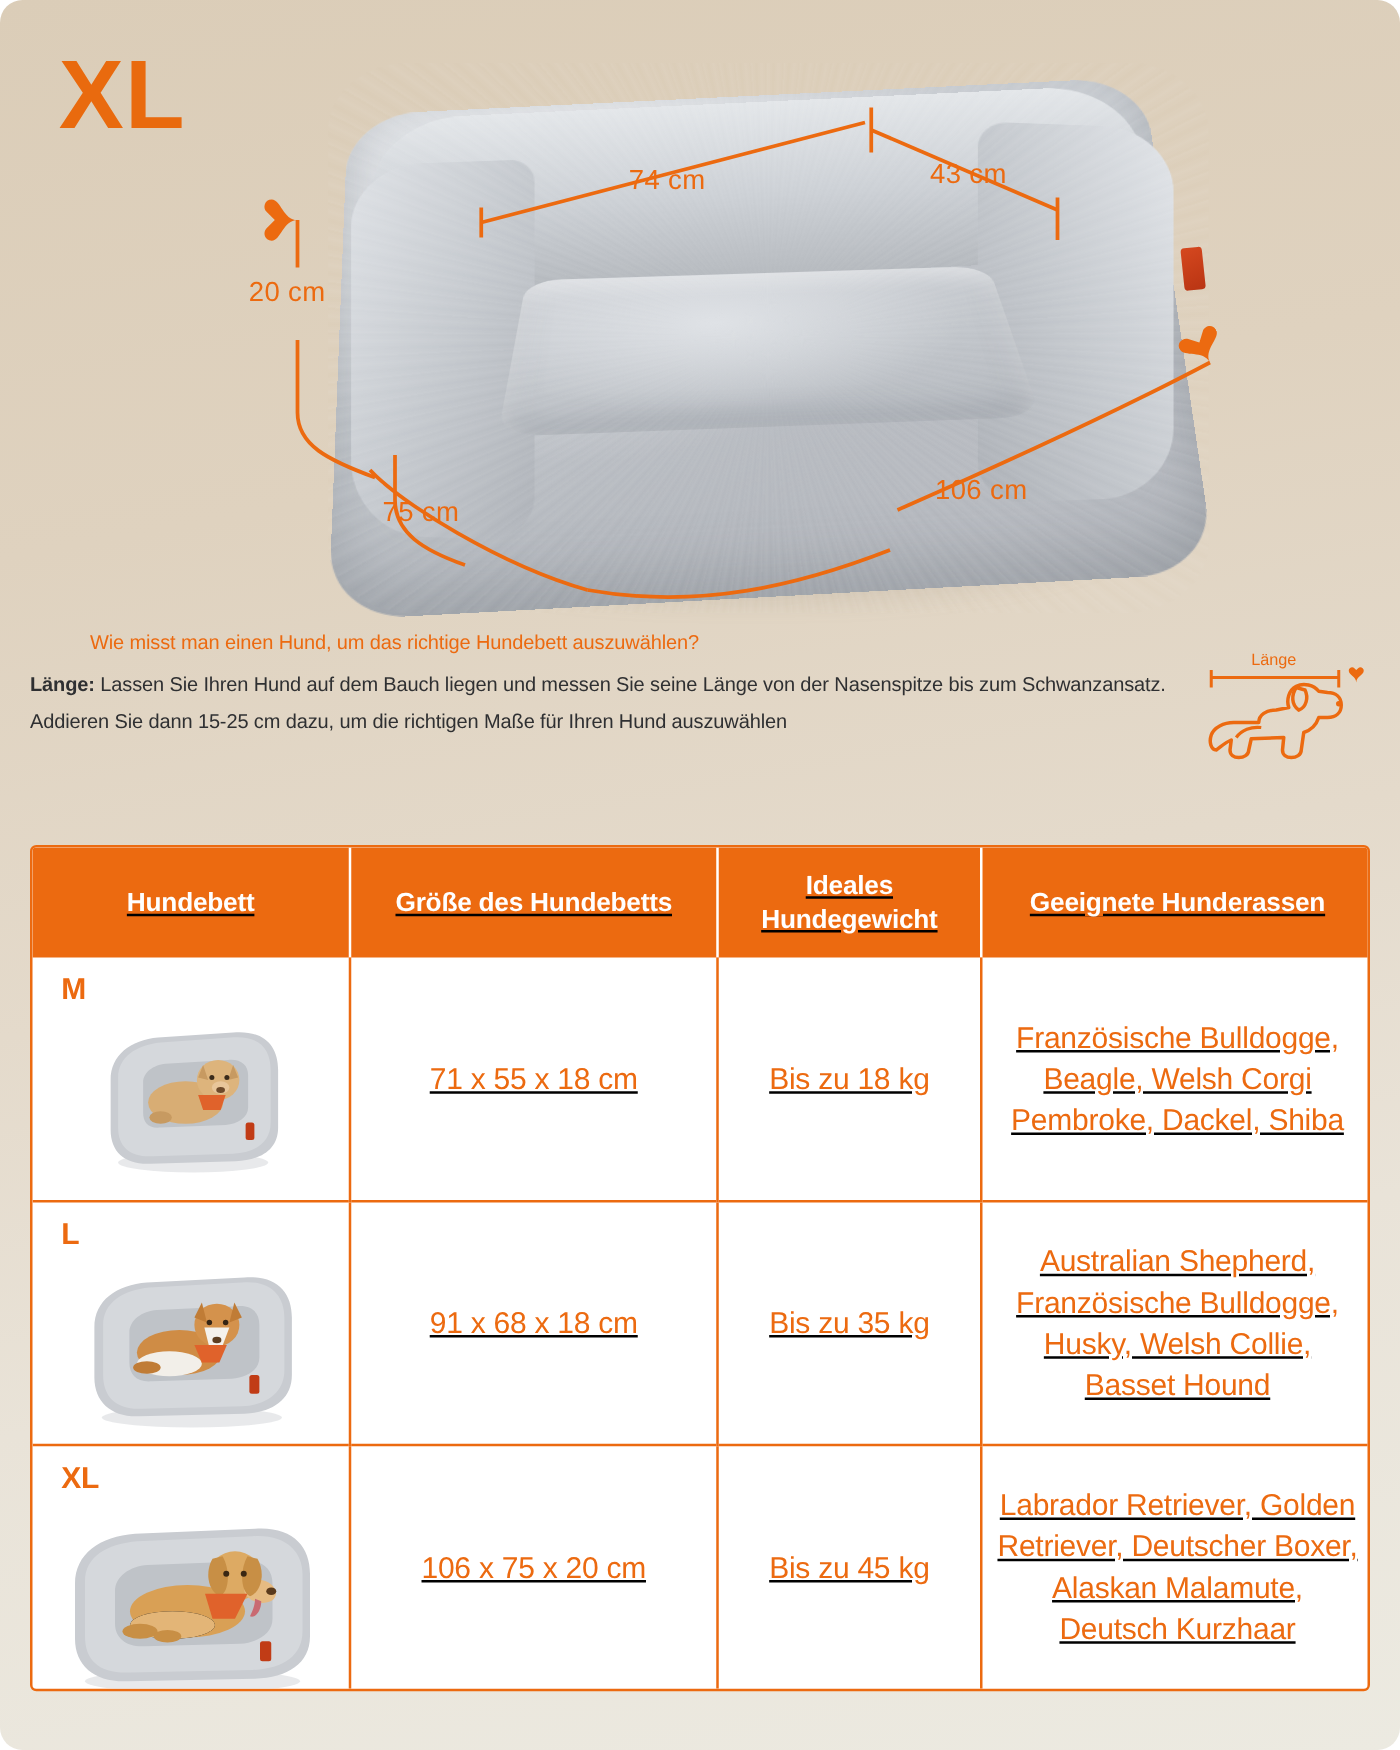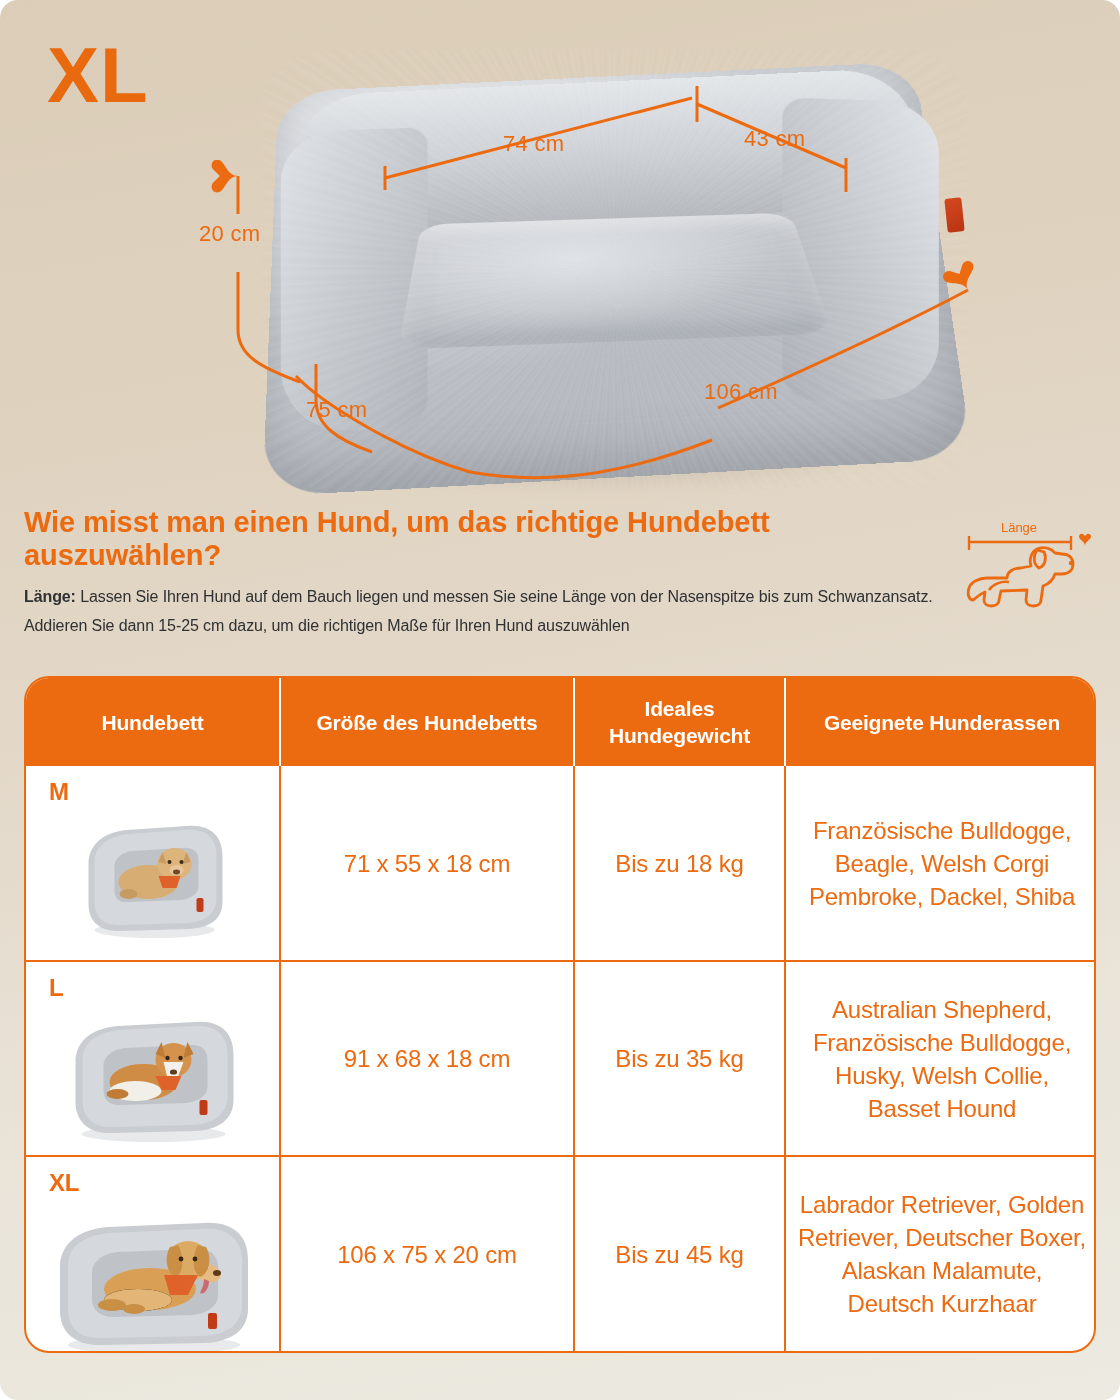--- a/index.html
+++ b/index.html
@@ -131,34 +131,35 @@
     color: #ec6a10;
     font-size: 22px;
     font-weight: 400;
     white-space: nowrap;
     letter-spacing: .3px;
   }
   .lbl-20  { left: 199px; top: 221px; }
   .lbl-74  { left: 503px; top: 131px; }
   .lbl-43  { left: 744px; top: 126px; }
   .lbl-75  { left: 306px; top: 397px; }
-  .lbl-106 { left: 704px; top: 379px; }
+  .lbl-106 { left: 748px; top: 379px; }
 
   
   .measure {
     position: absolute;
     left: 24px; top: 506px;
     width: 930px;
   }
   .measure h2 {
     color: #ec6a10;
-    font-size: 29px;
-    font-weight: 700;
+    font-size: 16px;
+    font-weight: 400;
     letter-spacing: -.1px;
     margin-bottom: 11px;
+    margin-left: 48px;
   }
   .measure p {
     color: #2f3032;
     font-size: 16px;
     line-height: 28.5px;
     letter-spacing: -.1px;
   }
   .measure p b { font-weight: 700; }
   .measure .note { margin-top: 14px; }
 
@@ -167,23 +168,24 @@
     left: 963px; top: 508px;
     width: 140px; height: 108px;
   }
 
   
   .tbl {
     position: absolute;
     left: 24px; top: 676px;
     width: 1072px;
     border: 2px solid #ec6a10;
-    border-radius: 25px;
+    border-radius: 5px;
     overflow: hidden;
     background: #ffffff;
+    text-decoration: underline;
   }
   .tbl table { width: 100%; border-collapse: collapse; table-layout: fixed; }
 
   .tbl thead th {
     background: #ec6a10;
     color: #ffffff;
     font-size: 21px;
     font-weight: 700;
     letter-spacing: -.2px;
     height: 88px;

